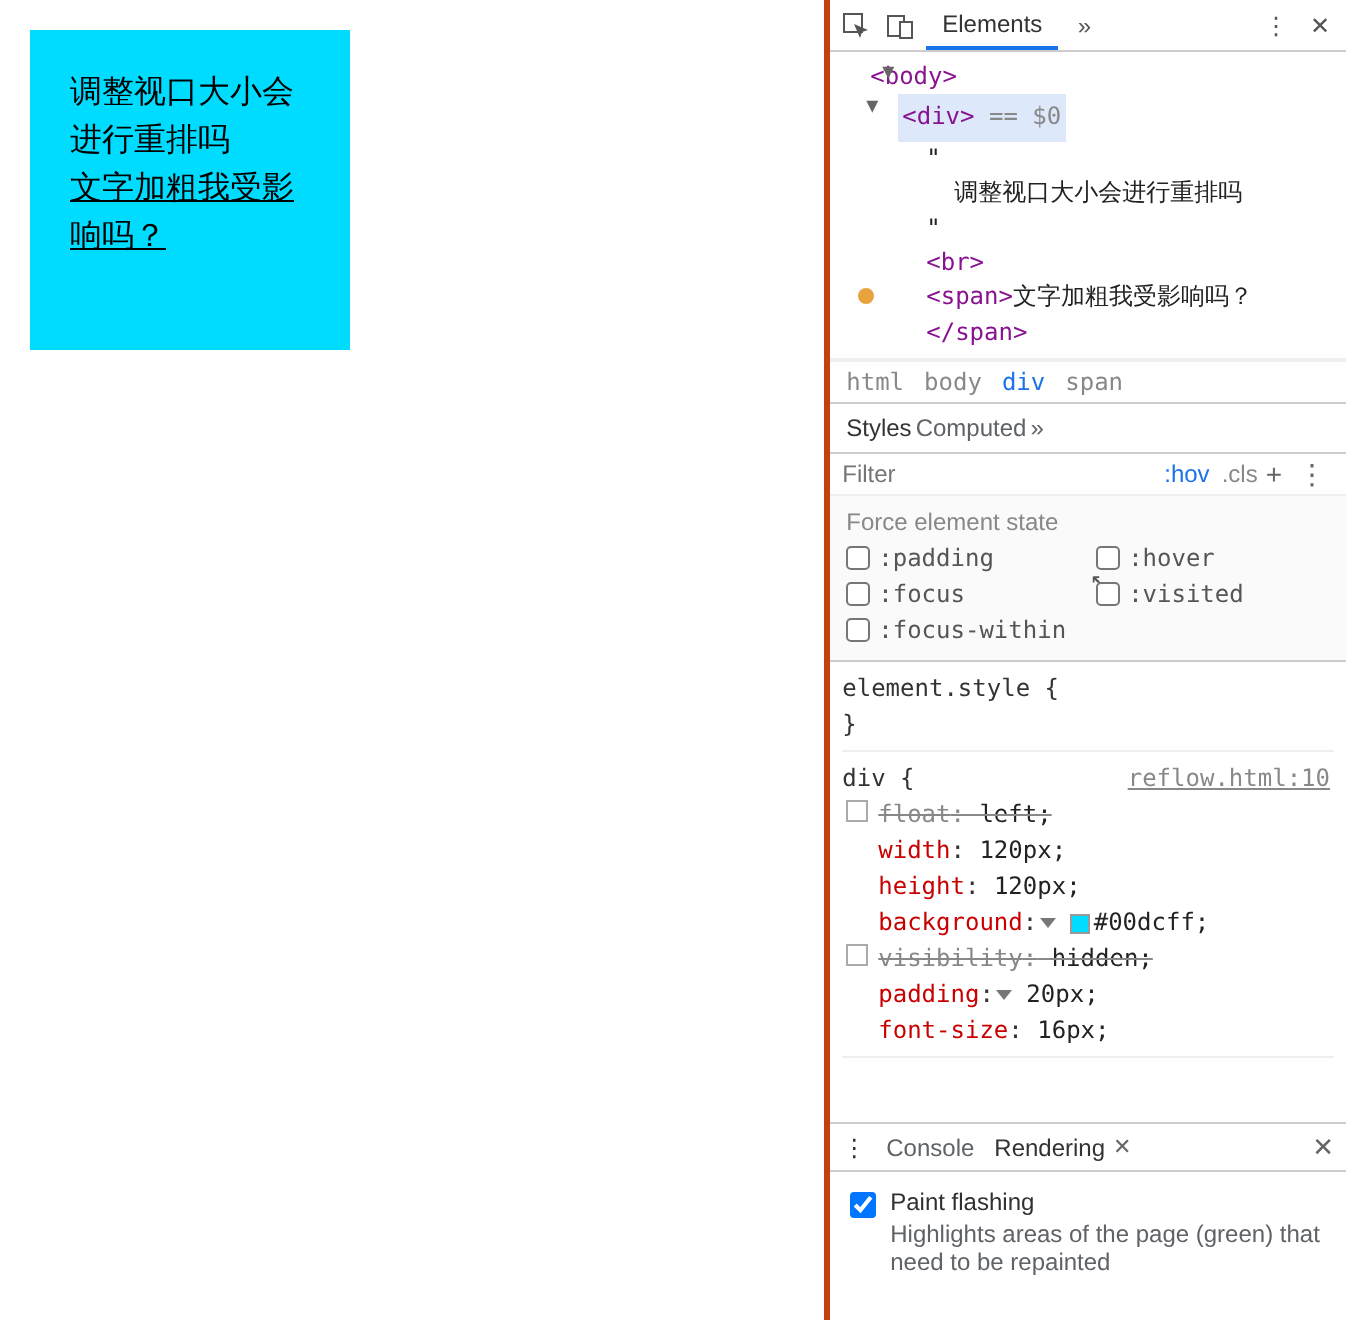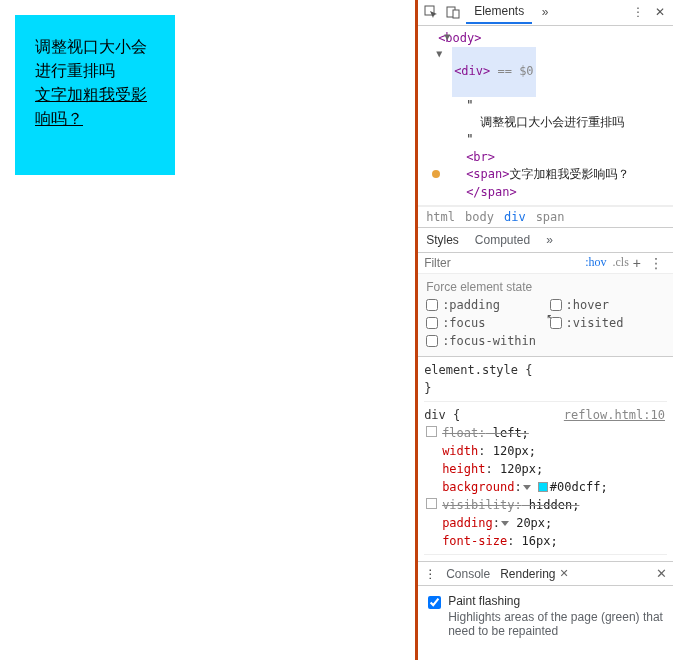--- a/index.html
+++ b/index.html
@@ -14,30 +14,30 @@
 .dt-toolbar .tab.active{border-bottom:2px solid #1a73e8;color:#333}
 .dt-toolbar .more{margin-left:auto}
 .dom-tree{padding:4px 4px 4px 20px;font-family:Consolas,monospace;font-size:12px;line-height:1.45;border-bottom:1px solid #eee}
 .dom-tree .row{white-space:pre}
 .tag{color:#881391}
 .tagbr{color:#881391}
 .txt{color:#222}
 .sel{color:#888}
 .arr{position:absolute;left:6px;color:#666;font-size:10px}
 .rowwrap{position:relative}
-.hl{background:#dde8fb;display:inline-block;padding:16px 2px}
+.hl{background:#dde8fb;display:inline-block;padding:3px 2px}
 .dot{position:absolute;left:-6px;top:4px;width:8px;height:8px;border-radius:50%;background:#e8a33d}
 .breadcrumb{display:flex;gap:10px;padding:3px 8px;border-top:1px solid #eee;border-bottom:1px solid #ccc;font-family:Consolas,monospace;color:#888}
 .breadcrumb span.bsel{color:#1a73e8}
-.styles-hdr{display:flex;gap:16px;padding:5px 8px;border-bottom:1px solid #ccc}
+.styles-hdr{display:flex;gap:2px;padding:5px 8px;border-bottom:1px solid #ccc}
 .styles-hdr .shtab{color:#5f6368}
 .styles-hdr .shtab.active{color:#333}
 .filterbar{display:flex;align-items:center;border-bottom:1px solid #eee;padding:2px 6px}
 .filterbar input{border:none;outline:none;flex:1;font-size:12px;color:#888}
-.filterbar .fopt{color:#888;margin-left:6px;font-family:Liberation Serif, serif}
+.filterbar .fopt{color:#888;margin-left:6px;font-family:Liberation Sans, sans-serif}
 .filterbar .hov{color:#1a73e8}
 .filterbar .plus{font-size:14px;color:#666;padding:0 4px}
 .force{padding:6px 8px 8px;border-bottom:1px solid #ccc;background:#fafafa}
 .force .ftitle{color:#888;margin-bottom:4px}
 .force .fgrid{display:grid;grid-template-columns:1fr 1fr;gap:4px 8px;font-family:Consolas,monospace}
 .force label{display:flex;align-items:center;gap:4px;color:#555;position:relative}
 .force input[type=checkbox]{width:12px;height:12px}
 .cursor{position:absolute;left:-3px;top:10px;font-size:14px;pointer-events:none}
 .rules{font-family:Consolas,monospace;font-size:12px;padding:4px 6px;line-height:1.5;overflow:hidden}
 .rule-block{border-bottom:1px solid #eee;padding-bottom:4px;margin-bottom:4px;position:relative}

